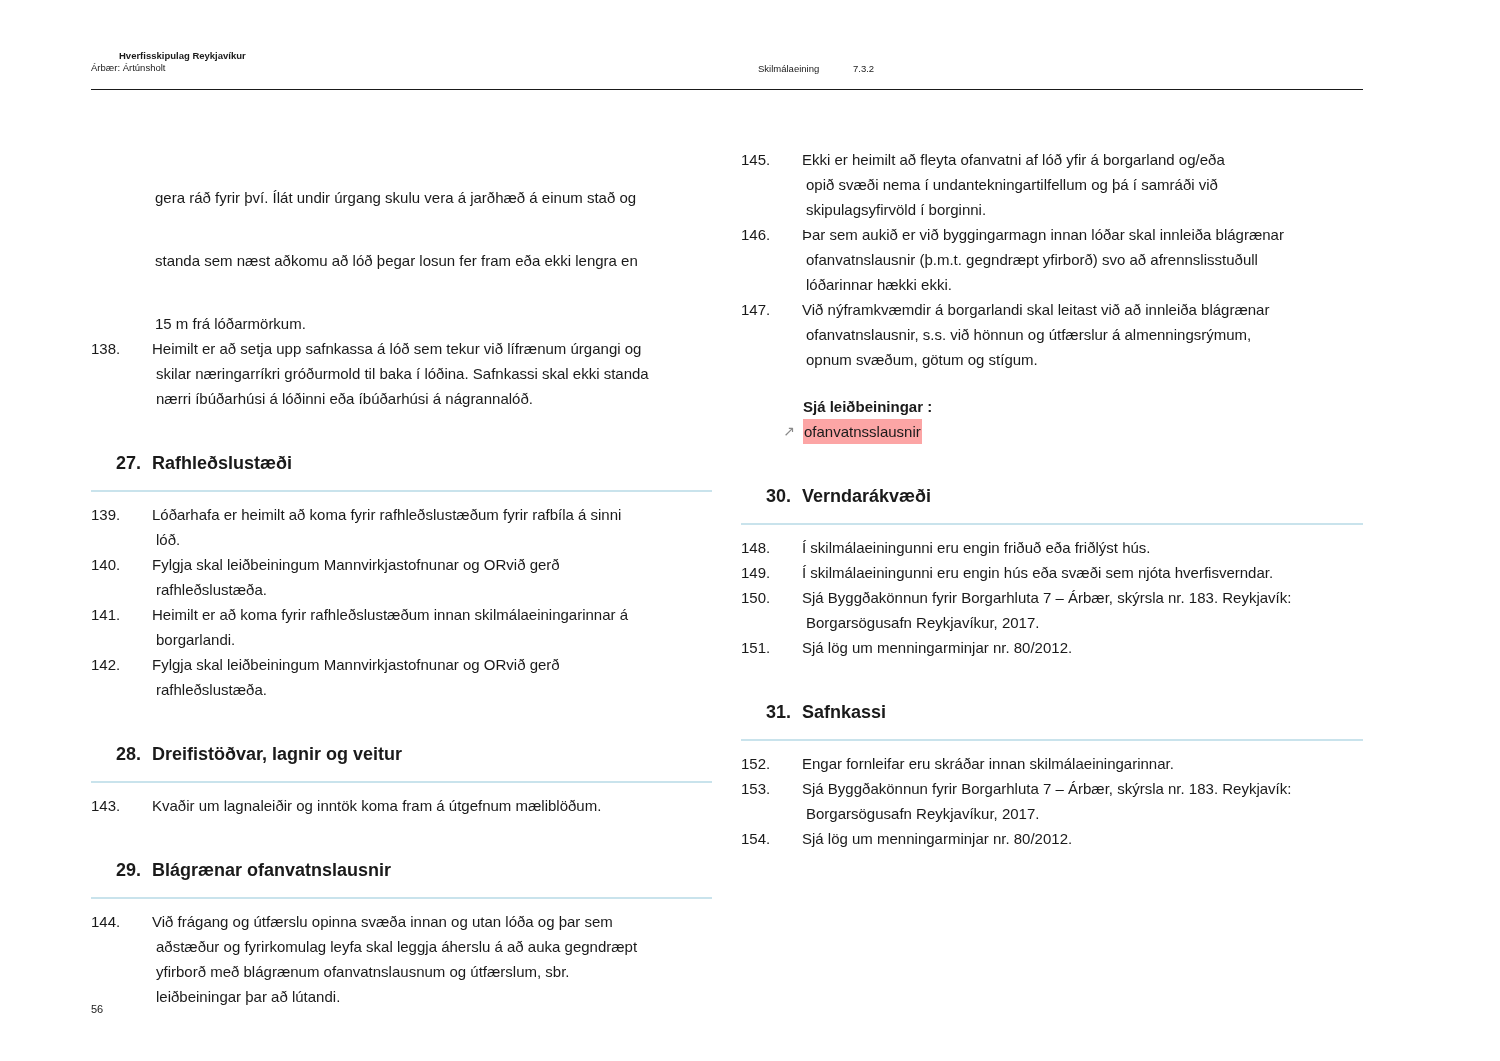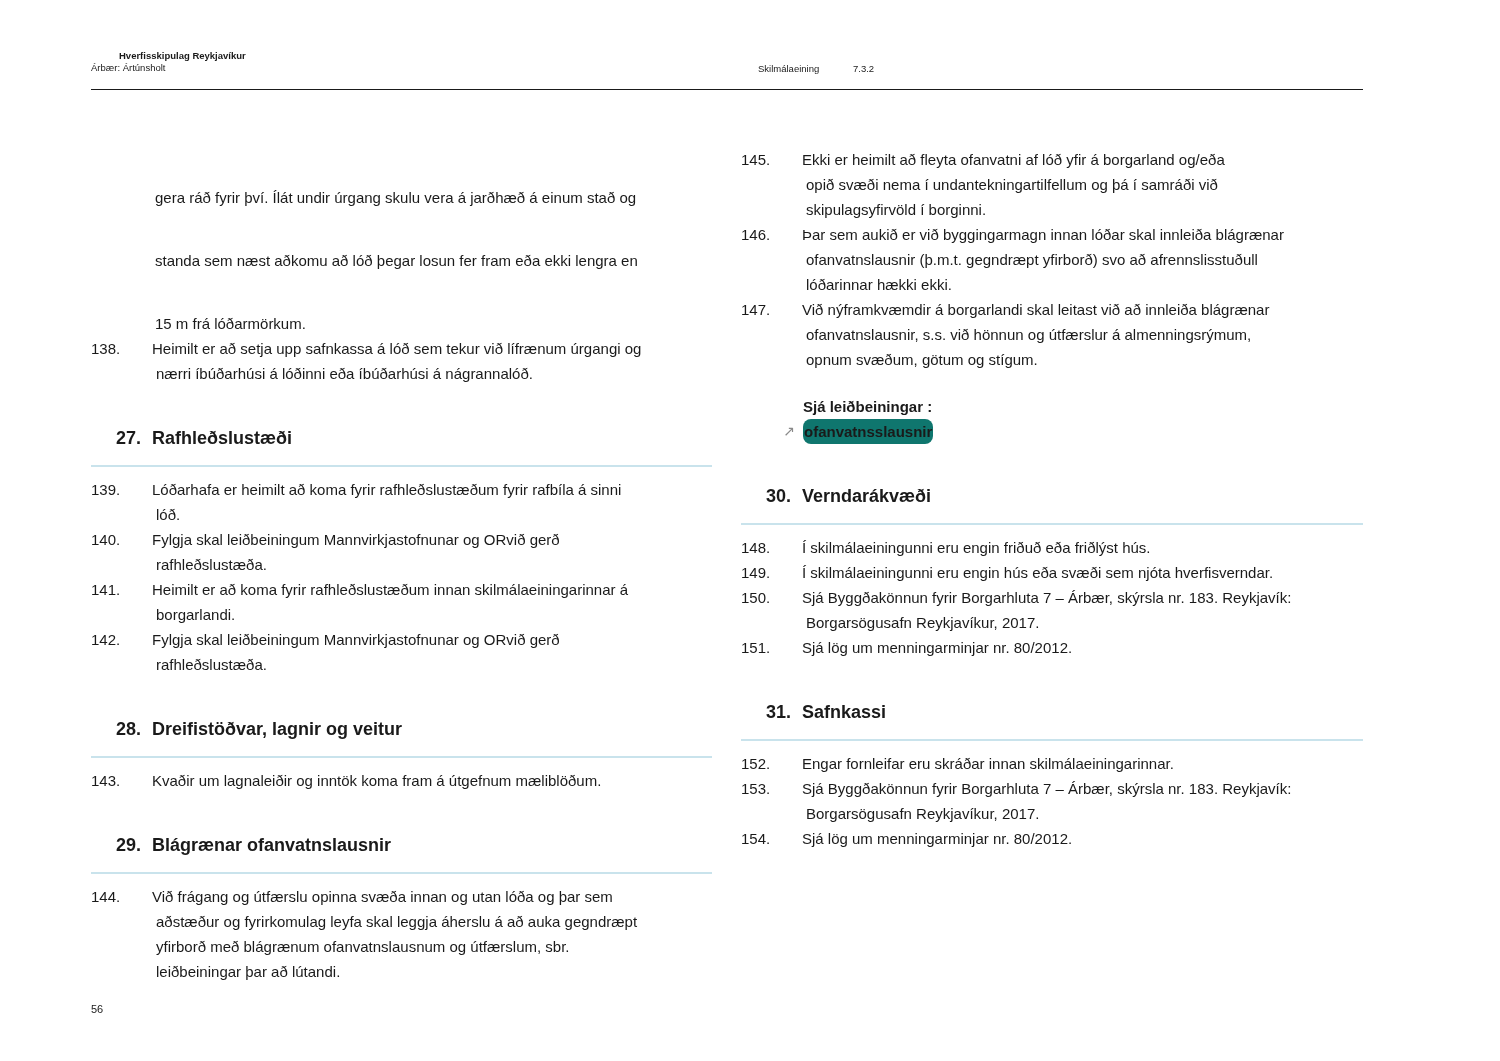--- a/index.html
+++ b/index.html
@@ -26,21 +26,21 @@
 
   .section { margin-top: 40px; }
   .section-head { display: flex; align-items: flex-start; font-size: 18px; font-weight: bold; line-height: 24px; padding-left: 25px; }
   .section-head .snum { margin-right: 11px; }
   .section-rule { height: 2px; background: #c9e3ec; margin-top: 15px; margin-bottom: 10px; }
 
   .guide { margin-top: 22px; font-size: 15px; line-height: 25px; }
   .guide-label { padding-left: 62px; font-weight: bold; }
   .guide-link-row { display: flex; align-items: center; }
   .guide-arrow { width: 62px; text-align: right; padding-right: 8px; box-sizing: border-box; color: #8a8a8a; font-size: 14px; }
-  .guide-link { font-weight: bold; background: #0f766e; padding: 0 1px; cursor: pointer; border-radius: 8px; }
+  .guide-link { font-weight: normal; background: #fca5a5; padding: 0 1px; cursor: pointer; }
 
   .page-num { position: absolute; left: 91px; top: 1003px; font-size: 11px; }
 </style>
 </head>
 <body>
 
 <div class="hdr-title">Hverfisskipulag Reykjavíkur</div>
 <div class="hdr-sub">Árbær: Ártúnsholt</div>
 <div class="hdr-sec">Skilmálaeining</div>
 <div class="hdr-num">7.3.2</div>
@@ -49,20 +49,21 @@
 <div class="col col-left">
   <div>
     <div class="cont-item">gera ráð fyrir því. Ílát undir úrgang skulu vera á jarðhæð á einum stað og</div>
     <div class="cont-item">standa sem næst aðkomu að lóð þegar losun fer fram eða ekki lengra en</div>
     <div class="cont-item">15 m frá lóðarmörkum.</div>
   </div>
   <div class="item">
     <span class="num">138.</span>
     <span class="txt">
       <span class="line">Heimilt er að setja upp safnkassa á lóð sem tekur við lífrænum úrgangi og</span>
+      <span class="line cont">skilar næringarríkri gróðurmold til baka í lóðina. Safnkassi skal ekki standa</span>
       <span class="line cont">nærri íbúðarhúsi á lóðinni eða íbúðarhúsi á nágrannalóð.</span>
     </span>
   </div>
 
   <div class="section">
     <div class="section-head">
       <span class="snum">27.</span>
       <span>Rafhleðslustæði</span>
     </div>
     <div class="section-rule"></div>

